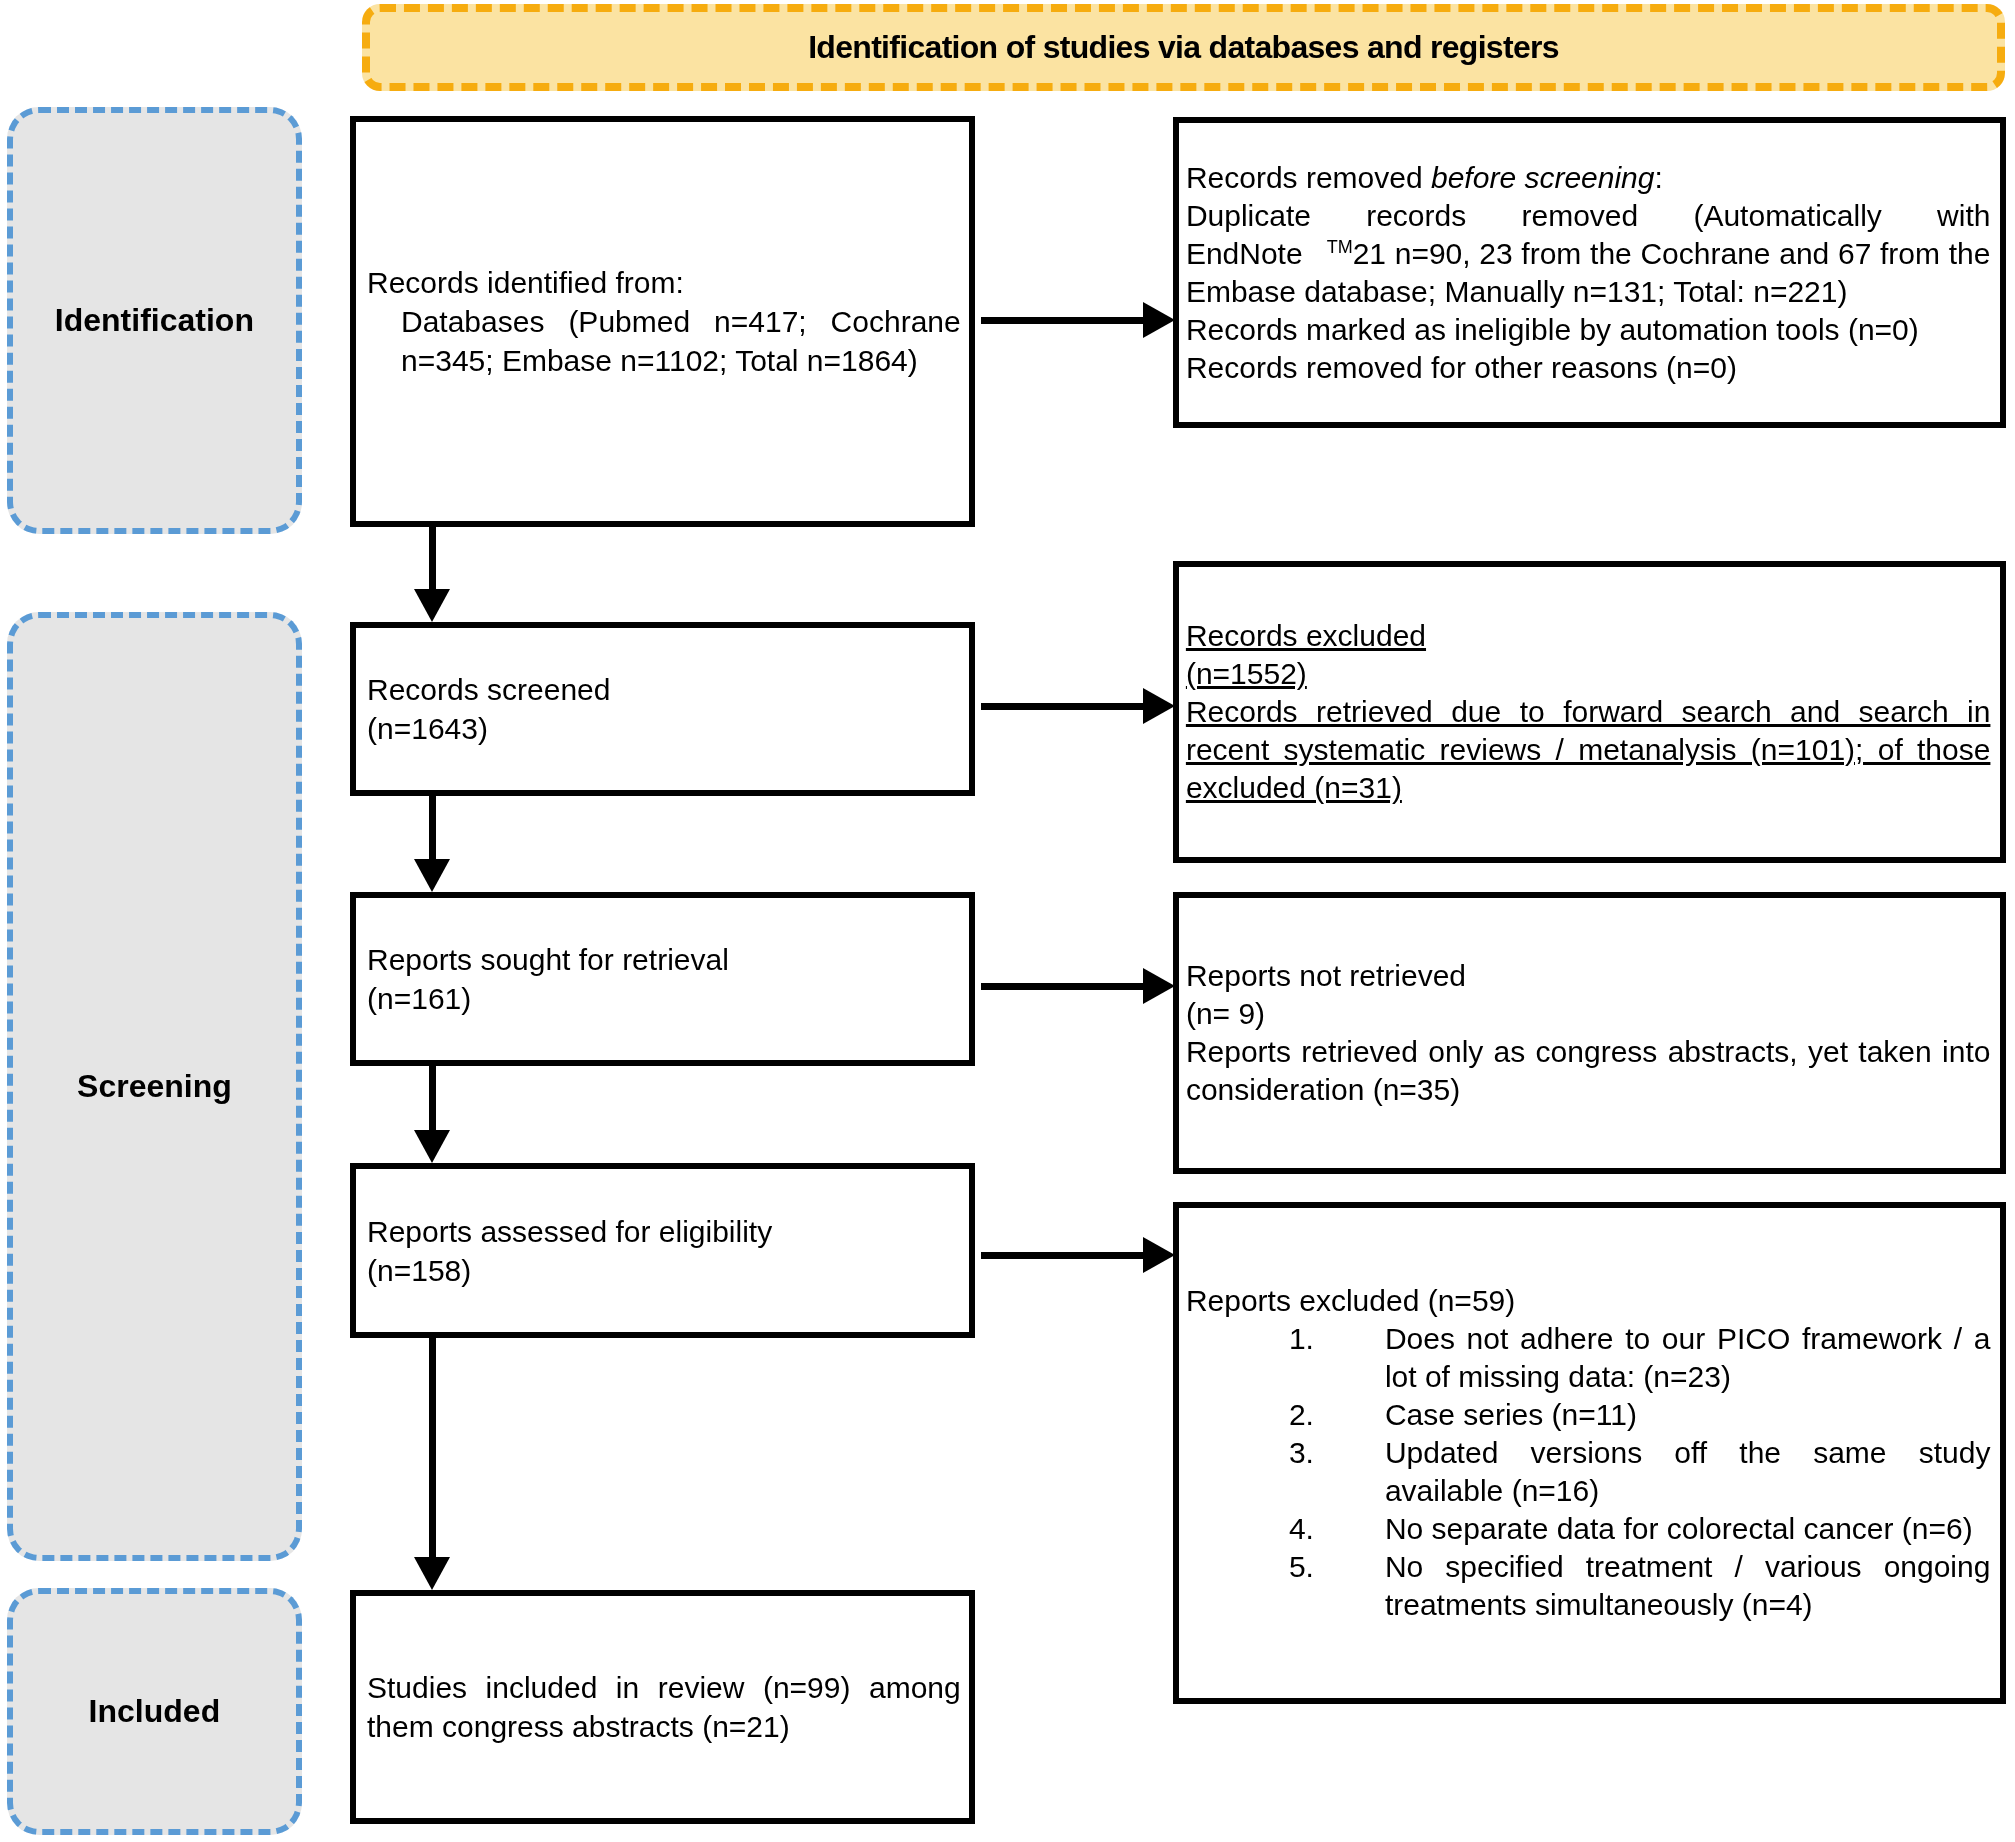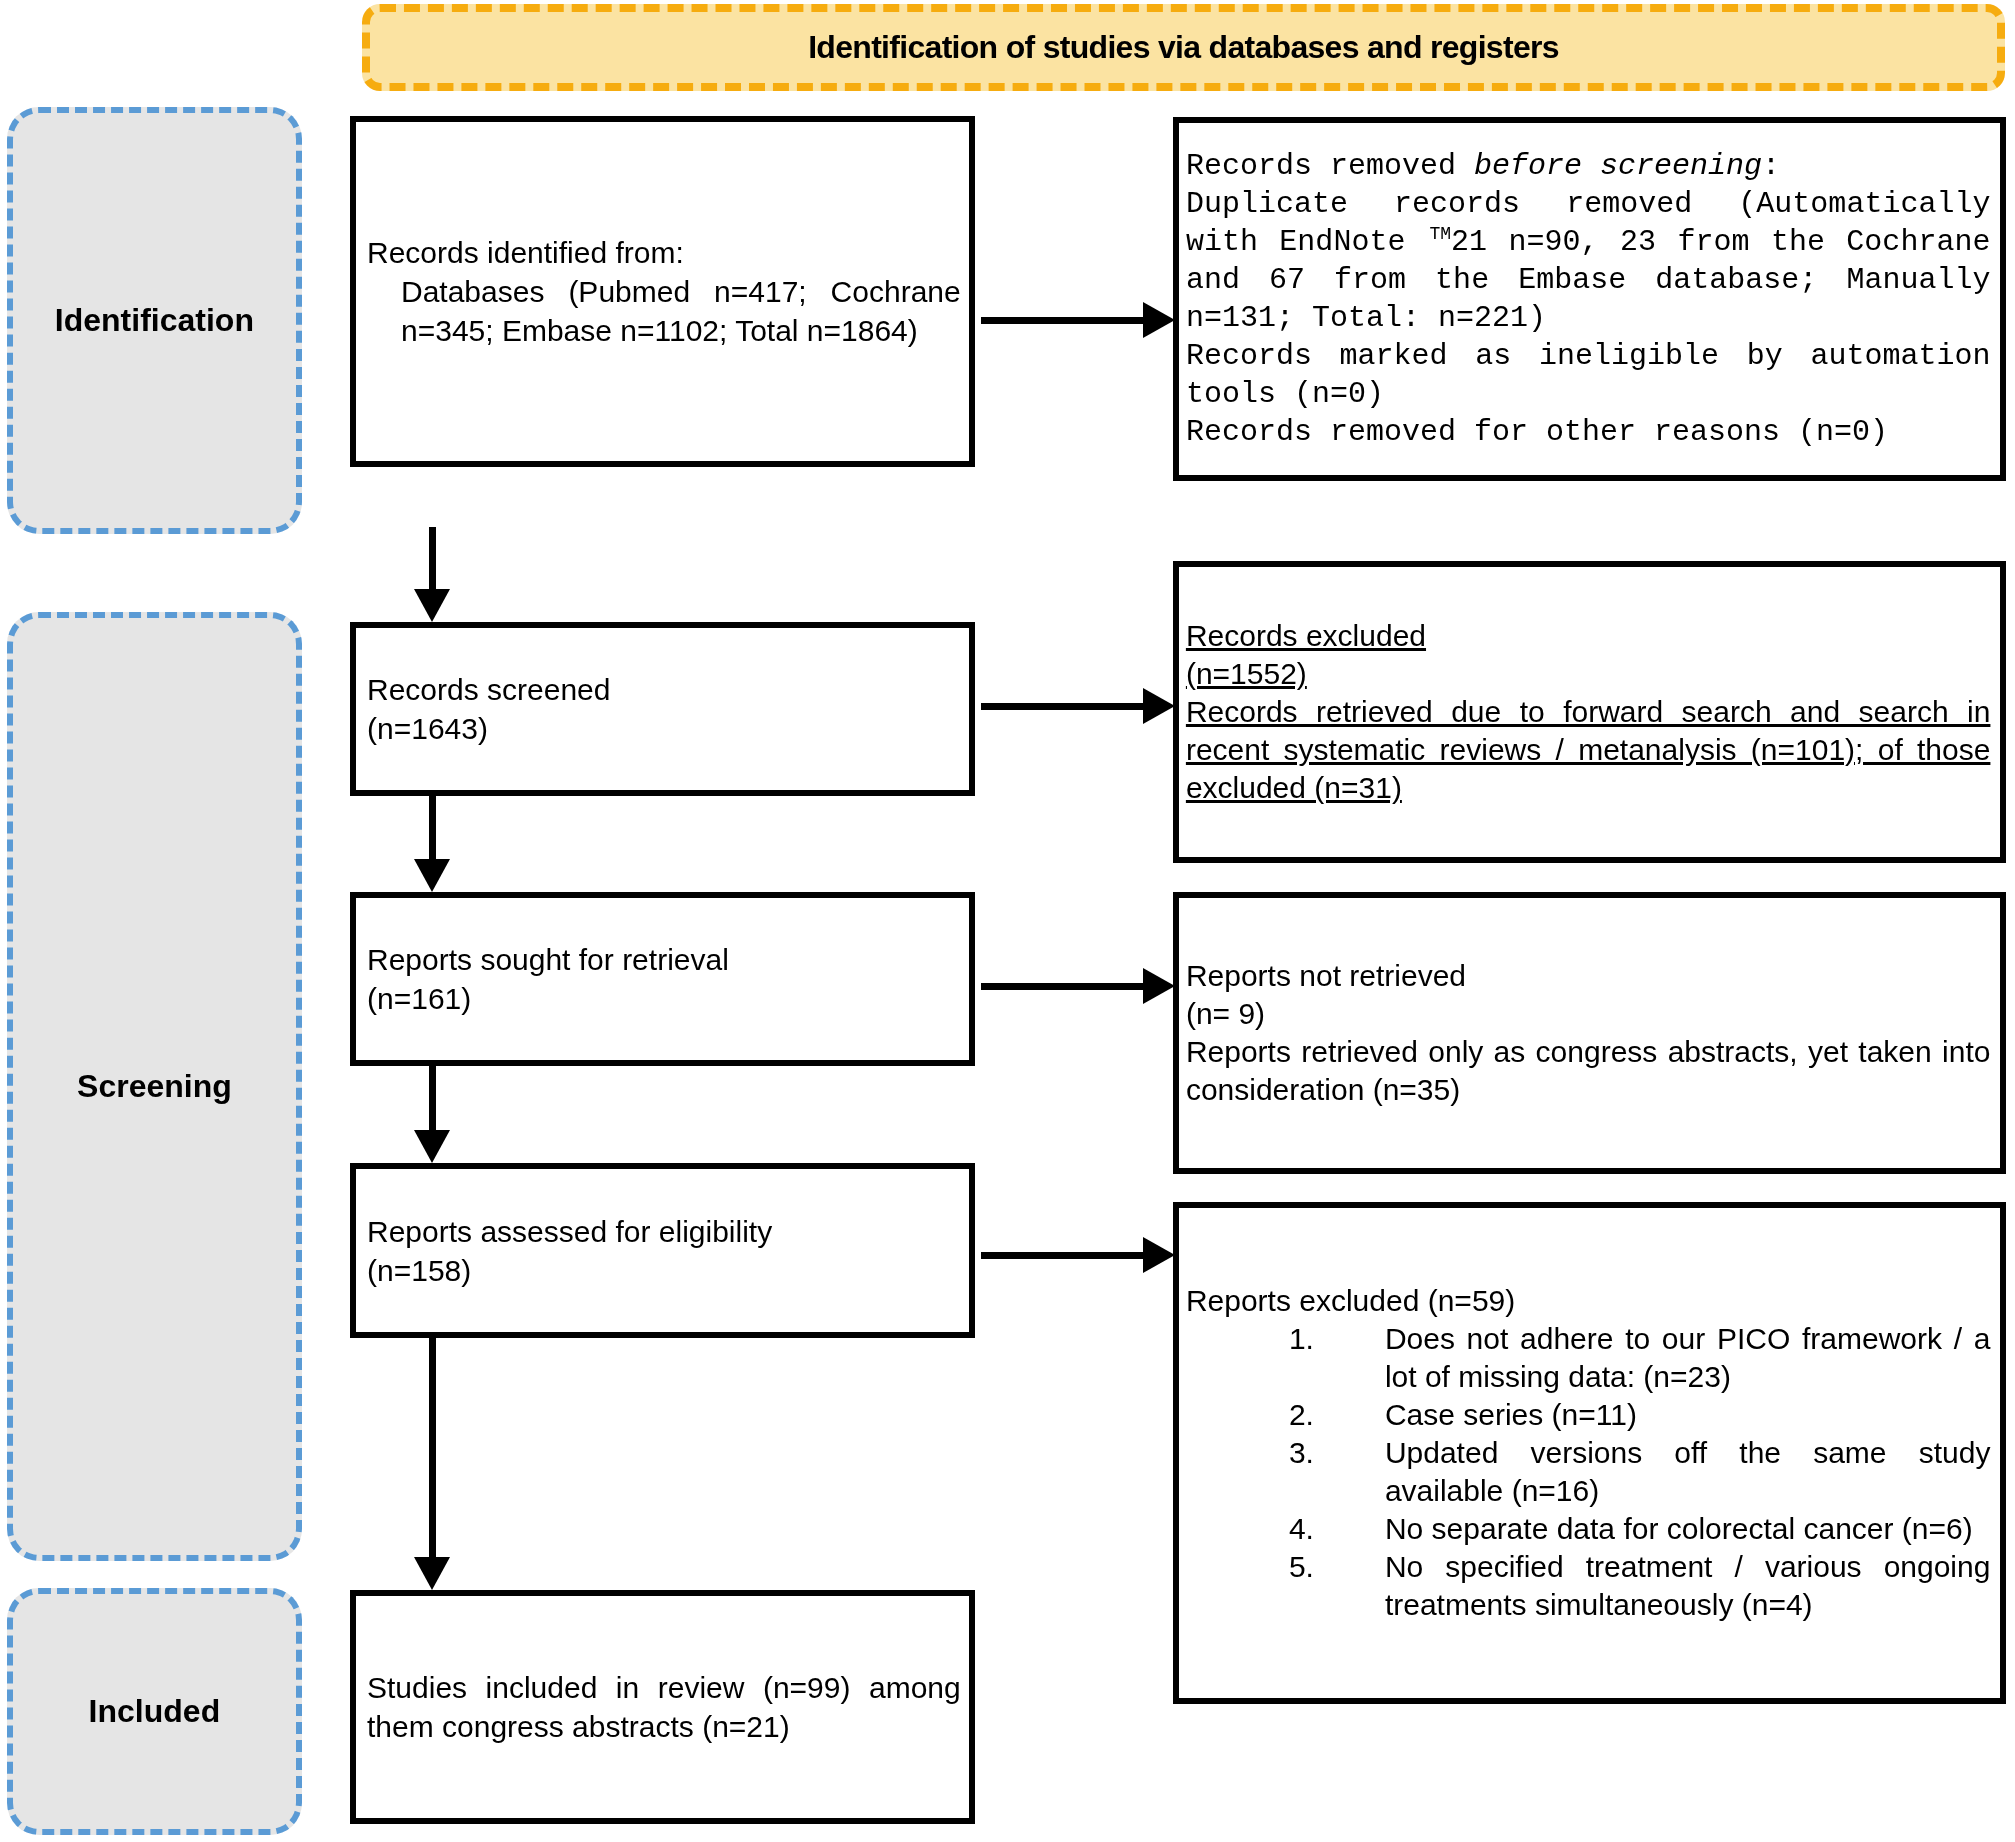--- a/index.html
+++ b/index.html
@@ -35,37 +35,37 @@
   .stage.included{top:1588px;height:247px;}
   
   .mbox{
     position:absolute;left:350px;width:625px;
     box-sizing:border-box;
     background:#fff;border:6.2px solid #000;
     display:flex;flex-direction:column;justify-content:center;
     padding:6.9px 8.3px 6.9px 11px;
     font-size:30px;line-height:39px;
   }
-  .mbox.m1{top:116px;height:351px;}
+  .mbox.m1{top:116px;height:411px;}
   .mbox.m2{top:622px;height:174px;}
   .mbox.m3{top:892px;height:174px;}
   .mbox.m4{top:1163px;height:175px;}
   .mbox.m5{top:1590px;height:234px;}
   .indent2{margin-left:34px;text-align:justify;}
   .just{text-align:justify;}
   
   .rbox{
     position:absolute;left:1173px;width:833px;
     box-sizing:border-box;
     background:#fff;border:6.2px solid #000;
     display:flex;flex-direction:column;justify-content:center;
     padding:9.6px 9.6px 9.6px 6.9px;
     font-size:30px;line-height:38px;
   }
-  .rbox.r1{top:117px;height:364px;font-family:Liberation Mono, monospace;}
+  .rbox.r1{top:117px;height:311px;}
   .rbox.r2{top:561px;height:302px;text-decoration:underline;}
   .rbox.r3{top:892px;height:282px;}
   .rbox.r4{top:1202px;height:502px;}
   .rbox sup{font-size:18px;line-height:0;vertical-align:super;margin-left:24px;}
   .rbox .it{font-style:italic;}
   
   .xitem{display:flex;}
   .xitem .num{margin-left:103px;width:96px;flex-shrink:0;}
   .xitem .txt{flex:1;text-align:justify;}
   

